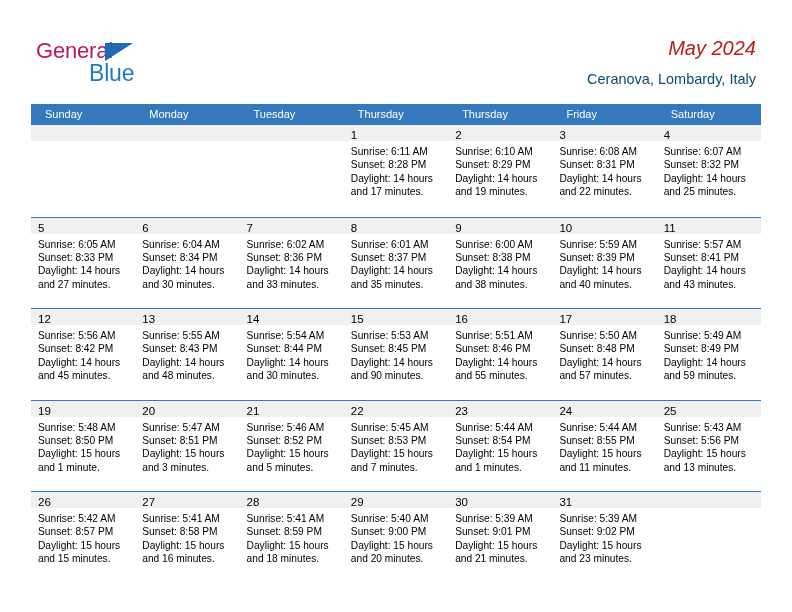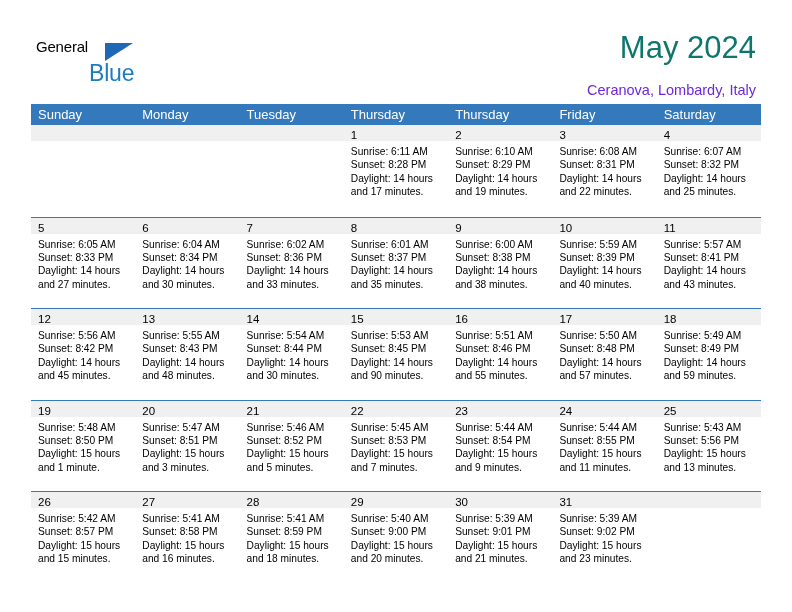--- a/index.html
+++ b/index.html
@@ -33,23 +33,23 @@
     position: absolute;
     left: 36px;
     top: 38px;
     width: 200px;
     height: 50px;
   }
   .logo-general {
     position: absolute;
     left: 0;
     top: 0;
-    font-size: 15px;
+    font-size: 22px;
     letter-spacing: -0.2px;
-    color: #000000;
+    color: #be185d;
     font-family: "Liberation Sans", sans-serif;
   }
   .logo-tri {
     position: absolute;
     left: 69px;
     top: 5px;
     width: 0;
     height: 0;
     border-left: 28px solid #1f68b5;
     border-bottom: 18px solid transparent;
@@ -64,51 +64,52 @@
     font-family: "Liberation Sans", sans-serif;
   }
 
   .title-block {
     position: absolute;
     right: 36px;
     top: 32px;
     text-align: right;
   }
   .cal-title {
-    font-size: 31px;
-    color: #0f766e;
+    font-size: 20px;
+    color: #b91c1c;
     line-height: 32px;
     white-space: nowrap;
+    font-style: italic;
   }
   .cal-subtitle {
     font-size: 14.5px;
-    color: #6d28d9;
+    color: #0c4a6e;
     line-height: 20px;
-    margin-top: 16px;
+    margin-top: 5px;
     white-space: nowrap;
   }
 
   
   .calendar {
     position: absolute;
     left: 31px;
     top: 104px;
     width: 730px;
   }
   .dow-row {
     display: flex;
     background: #3479bb;
     height: 21px;
   }
   .dow {
     flex: 1 1 0;
     color: #ffffff;
-    font-size: 13px;
+    font-size: 11px;
     line-height: 21px;
-    padding-left: 7px;
+    padding-left: 14px;
     box-sizing: border-box;
     white-space: nowrap;
   }
   .week {
     display: flex;
     border-top: 1.6px solid #3479bb;
     height: 91.5px;
     box-sizing: border-box;
   }
   .week.first {
@@ -387,21 +388,21 @@
               <div class="cell-line">Daylight: 15 hours</div>
               <div class="cell-line">and 7 minutes.</div>
             </div>
           </div>
           <div class="cell">
             <div class="daynum-bar"><span class="daynum">23</span></div>
             <div class="cell-body">
               <div class="cell-line">Sunrise: 5:44 AM</div>
               <div class="cell-line">Sunset: 8:54 PM</div>
               <div class="cell-line">Daylight: 15 hours</div>
-              <div class="cell-line">and 9 minutes.</div>
+              <div class="cell-line">and 1 minutes.</div>
             </div>
           </div>
           <div class="cell">
             <div class="daynum-bar"><span class="daynum">24</span></div>
             <div class="cell-body">
               <div class="cell-line">Sunrise: 5:44 AM</div>
               <div class="cell-line">Sunset: 8:55 PM</div>
               <div class="cell-line">Daylight: 15 hours</div>
               <div class="cell-line">and 11 minutes.</div>
             </div>

